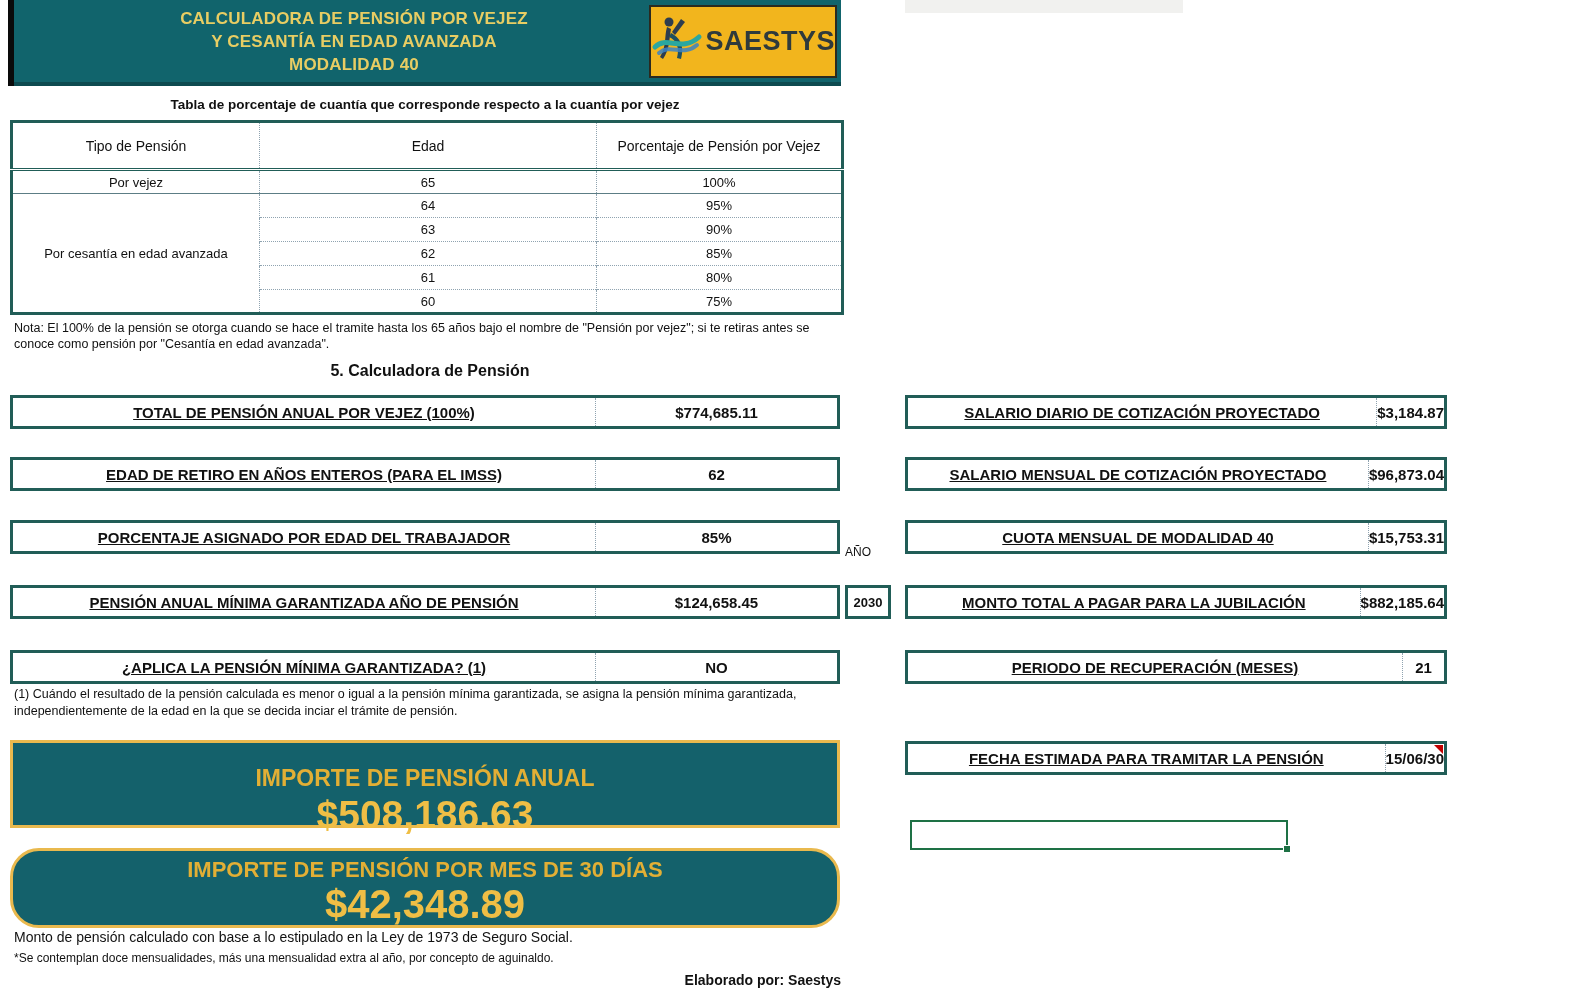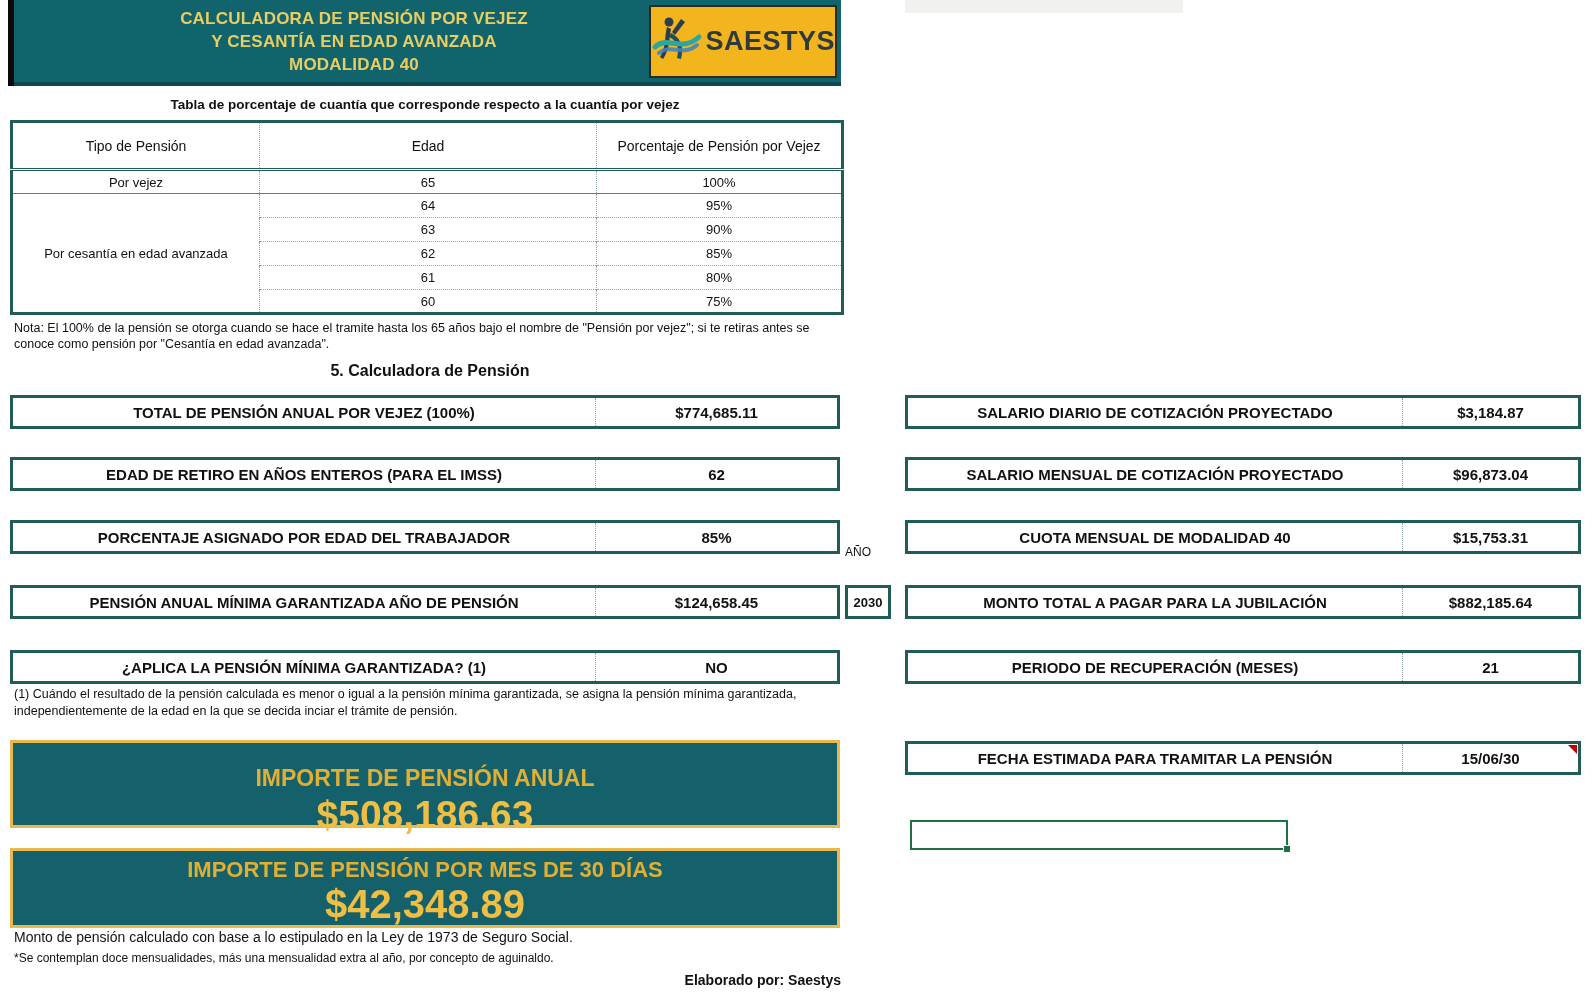--- a/index.html
+++ b/index.html
@@ -30,43 +30,43 @@
   .rsolid { border-top:1px solid #5c7d85; }
 
   .note { position:absolute; left:14px; top:320px; width:830px; font-size:12.5px; line-height:16px; }
 
   .section-title { position:absolute; left:10px; top:362px; width:840px; text-align:center;
                    font-weight:bold; font-size:16px; }
 
   
   .frow { position:absolute; height:34px; border:3px solid #215D57; background:#fff; display:flex; }
   .frow .lbl { display:flex; align-items:center; justify-content:center;
-               font-weight:bold; font-size:15px; border-right:1px dotted #8fa3b0; }
+               font-weight:bold; font-size:15px; border-right:1px dotted #8fa3b0;text-decoration:underline; }
   .frow .val { flex:1; display:flex; align-items:center; justify-content:center;
                font-weight:bold; font-size:15px; position:relative; }
   .frow.left { left:10px; width:830px; }
   .frow.left .lbl { width:583px; }
-  .frow.right { left:905px; width:676px; }
+  .frow.right { left:905px; width:542px; }
   .frow.right .lbl { width:495px; }
 
   .year-label { position:absolute; left:845px; top:545px; width:46px; text-align:left; font-size:12px; }
   .year-cell { position:absolute; left:845px; top:585px; width:46px; height:34px; border:3px solid #215D57;
                display:flex; align-items:center; justify-content:center; font-weight:bold; font-size:13px; background:#fff; }
 
   .footnote { position:absolute; left:14px; top:686px; width:815px; font-size:12.5px; line-height:17px; }
 
   
   .result-box { position:absolute; left:10px; width:830px; background:#14616B; border:3px solid #E9B94E;
                 text-align:center; }
   .result-box .rtitle { font-weight:bold; color:#E2AF35; }
   .result-box .ramount { font-weight:bold; color:#EFBE45; }
   #result-annual { top:740px; height:88px; padding-top:21px; }
   #result-annual .rtitle { font-size:23px; line-height:28px; }
   #result-annual .ramount { font-size:39px; line-height:46px; }
-  #result-monthly { top:848px; height:80px; padding-top:5px; }
+  #result-monthly { top:848px; height:80px; padding-top:5px;border-radius:29px; }
   #result-monthly .rtitle { font-size:22px; line-height:27px; }
   #result-monthly .ramount { font-size:40px; line-height:42px; }
 
   .footer-line1 { position:absolute; left:14px; top:929px; font-size:14px; }
   .footer-line2 { position:absolute; left:14px; top:951px; font-size:12px; }
   .footer-author { position:absolute; left:10px; top:972px; width:831px; text-align:right;
                    font-weight:bold; font-size:14px; }
 
   
   .gray-bar { position:absolute; left:905px; top:0; width:278px; height:13px; background:#F1F1EF; }

